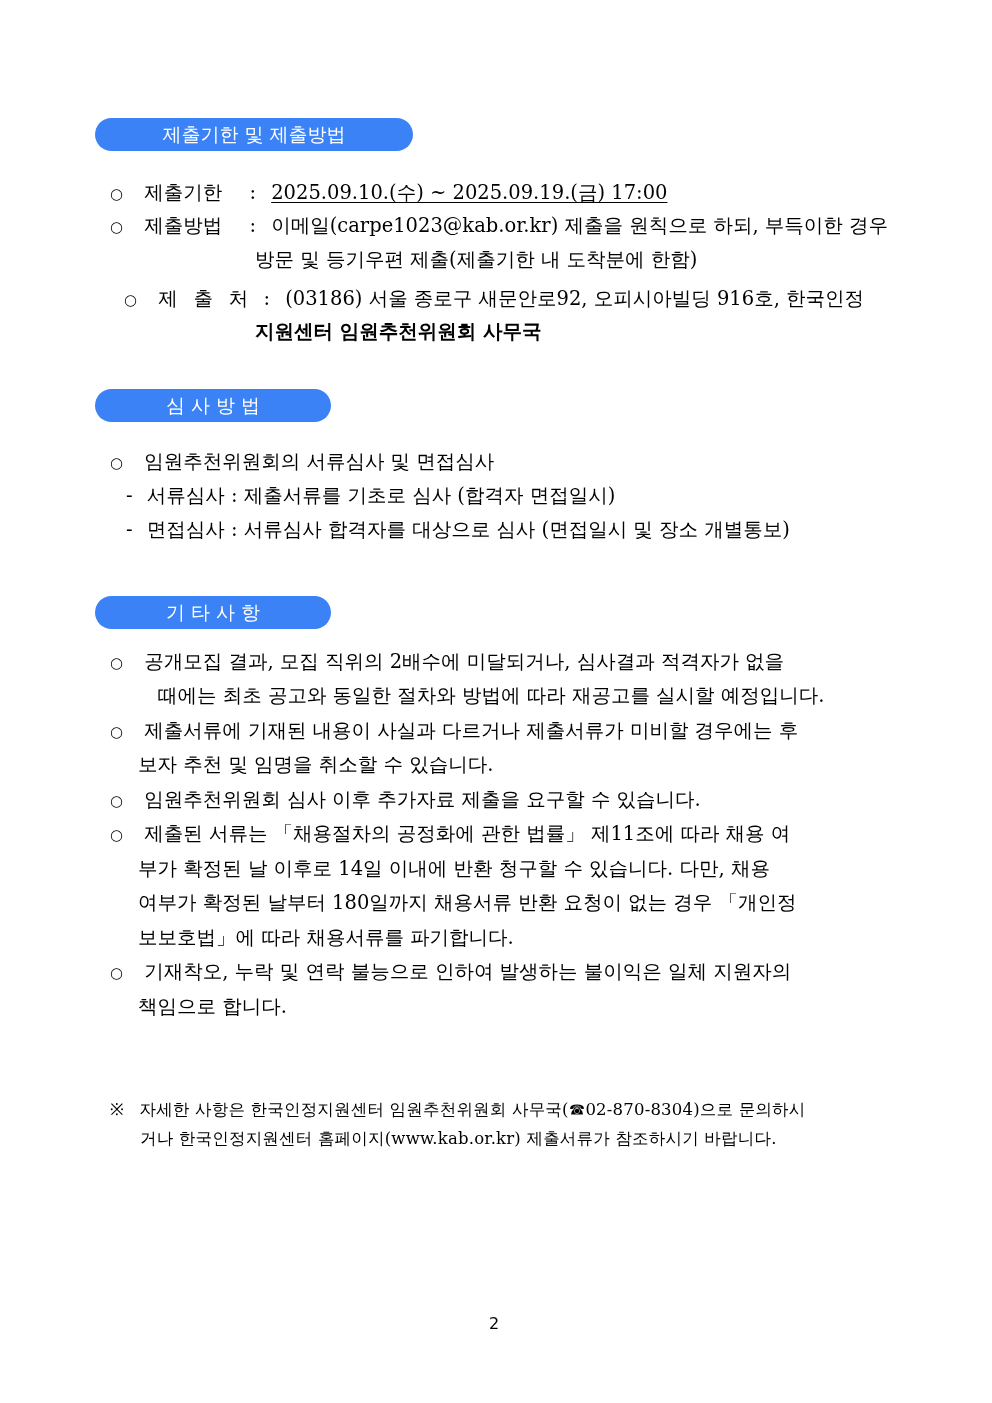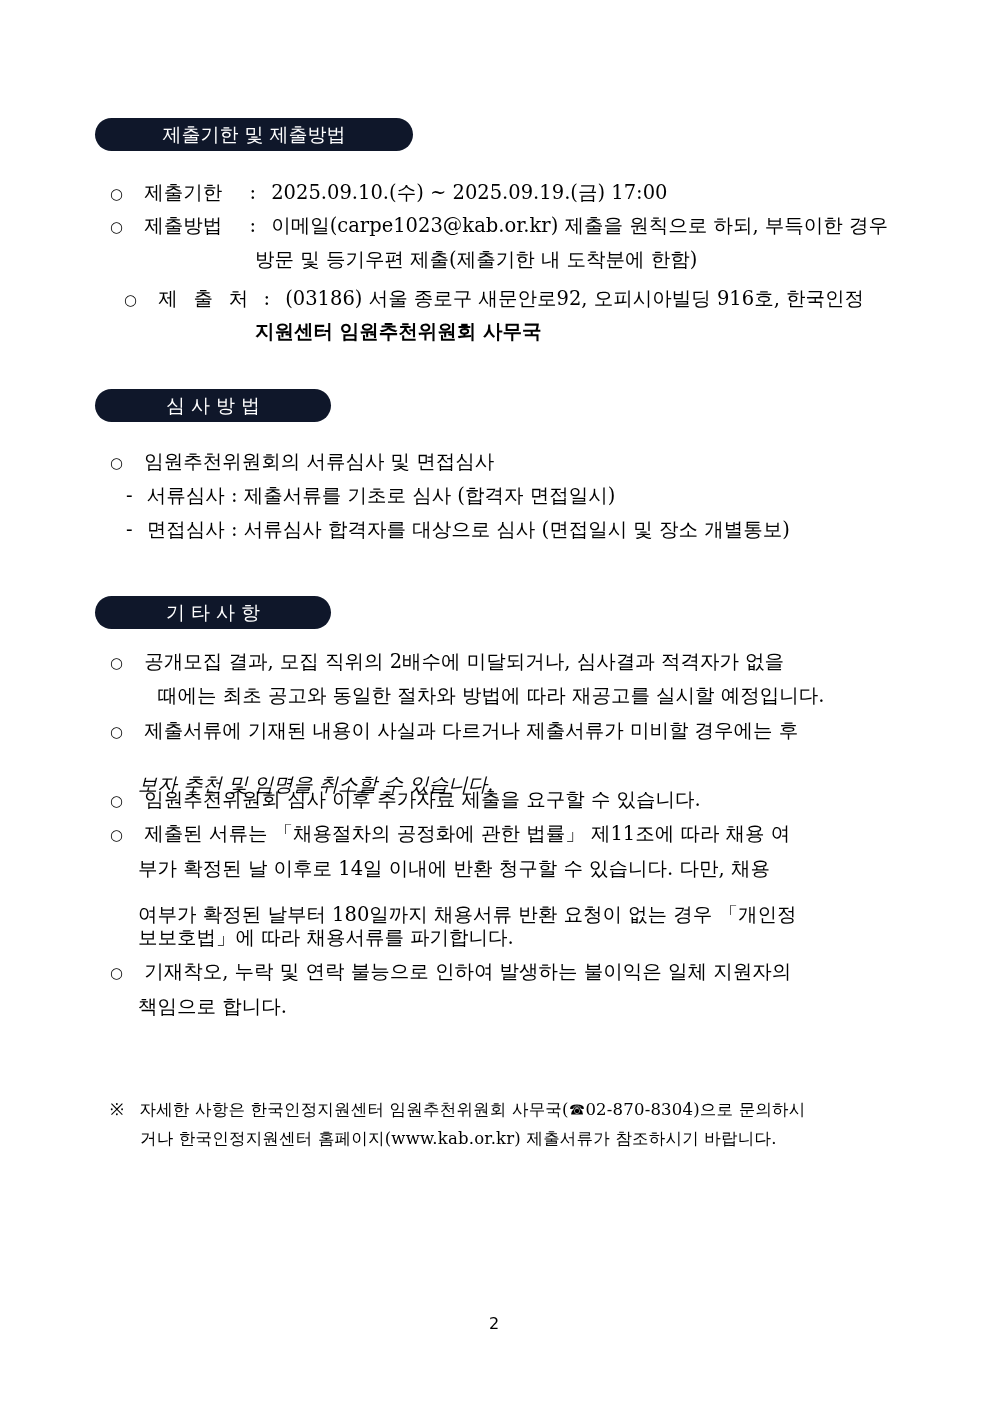--- a/index.html
+++ b/index.html
@@ -3,30 +3,30 @@
 <meta charset="utf-8">
 <style>
   html, body { margin: 0; padding: 0; background: #ffffff; }
   body {
     width: 992px; height: 1403px; position: relative; overflow: hidden;
     font-family: "DejaVu Serif", "Liberation Serif", serif;
     color: #000;
   }
   .pill {
     position: absolute; left: 95px; height: 33px;
-    background: #0f172a; border-radius: 17px;
+    background: #3b82f6; border-radius: 17px;
     color: #ffffff; font-size: 19px; line-height: 33px;
     text-align: center; font-family: "DejaVu Sans", "Liberation Sans", sans-serif;
   }
   .pill .lbl { position: relative; left: 0; }
   .line {
     position: absolute; font-size: 19.5px; line-height: 26px; white-space: nowrap;
   }
   .bullet { display: inline-block; width: 28px; font-size: 15px; }
-  .u { text-underline-offset: 3px; margin-top: 13px; }
+  .u { text-decoration: underline; text-underline-offset: 3px; margin-top: 13px; }
   .just { text-align: justify; text-align-last: justify; display: inline-block; }
   .note { position: absolute; font-size: 16.5px; line-height: 22px; white-space: nowrap; letter-spacing: 0.2px; }
   .pagenum { position: absolute; left: 489px; top: 1314px; font-size: 16px; font-family: "DejaVu Sans", "Liberation Sans", sans-serif; }
 </style>
 </head>
 <body>
 
 <div class="pill" style="top:118px; width:318px;">
   <span class="lbl">제출기한 및 제출방법</span>
 </div>
@@ -78,33 +78,33 @@
 <div class="line" style="left:110px; top:649px;">
   <span class="bullet">○</span>
   <span>공개모집 결과, 모집 직위의 2배수에 미달되거나, 심사결과 적격자가 없을</span>
 </div>
 <div class="line" style="left:138px; top:683px;padding-left:20px;">때에는 최초 공고와 동일한 절차와 방법에 따라 재공고를 실시할 예정입니다.</div>
 
 <div class="line" style="left:110px; top:718px;">
   <span class="bullet">○</span>
   <span>제출서류에 기재된 내용이 사실과 다르거나 제출서류가 미비할 경우에는 후</span>
 </div>
-<div class="line" style="left:138px; top:772px;font-style:italic;">보자 추천 및 임명을 취소할 수 있습니다.</div>
+<div class="line" style="left:138px; top:752px;">보자 추천 및 임명을 취소할 수 있습니다.</div>
 
 <div class="line" style="left:110px; top:787px;">
   <span class="bullet">○</span>
   <span>임원추천위원회 심사 이후 추가자료 제출을 요구할 수 있습니다.</span>
 </div>
 
 <div class="line" style="left:110px; top:821px;">
   <span class="bullet">○</span>
   <span>제출된 서류는 「채용절차의 공정화에 관한 법률」 제11조에 따라 채용 여</span>
 </div>
 <div class="line" style="left:138px; top:856px;">부가 확정된 날 이후로 14일 이내에 반환 청구할 수 있습니다. 다만, 채용</div>
-<div class="line" style="left:138px; top:890px;margin-top:12px;">여부가 확정된 날부터 180일까지 채용서류 반환 요청이 없는 경우 「개인정</div>
+<div class="line" style="left:138px; top:890px;">여부가 확정된 날부터 180일까지 채용서류 반환 요청이 없는 경우 「개인정</div>
 <div class="line" style="left:138px; top:925px;">보보호법」에 따라 채용서류를 파기합니다.</div>
 
 <div class="line" style="left:110px; top:959px;">
   <span class="bullet">○</span>
   <span>기재착오, 누락 및 연락 불능으로 인하여 발생하는 불이익은 일체 지원자의</span>
 </div>
 <div class="line" style="left:138px; top:994px;">책임으로 합니다.</div>
 
 <div class="note" style="left:110px; top:1099px;">
   <span style="margin-right:10px;">※</span>

